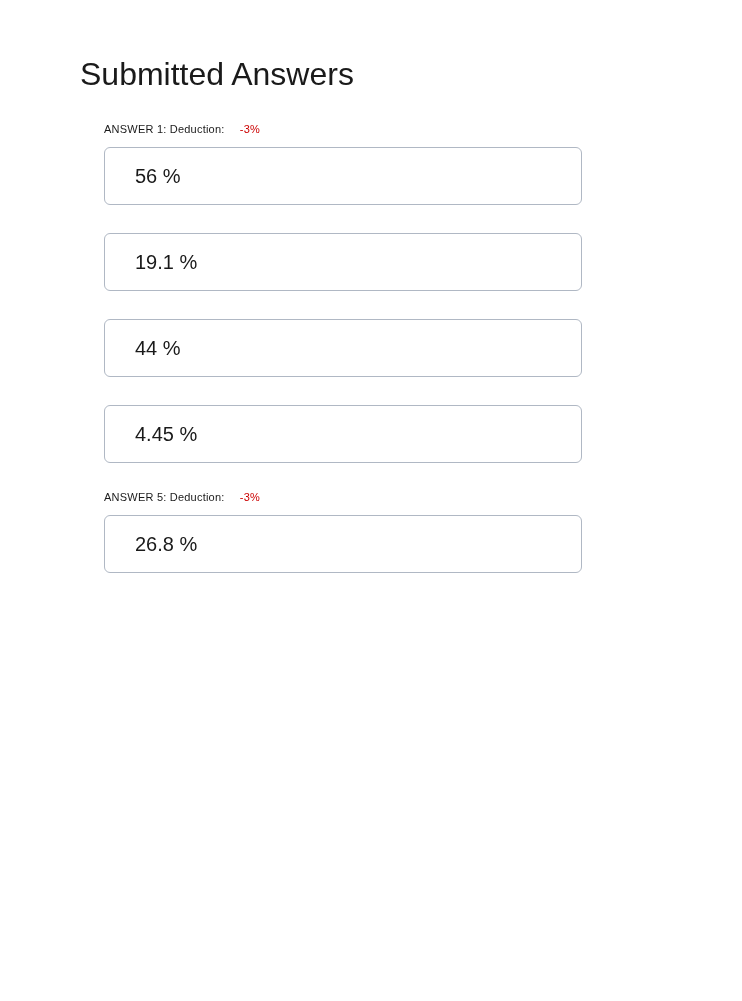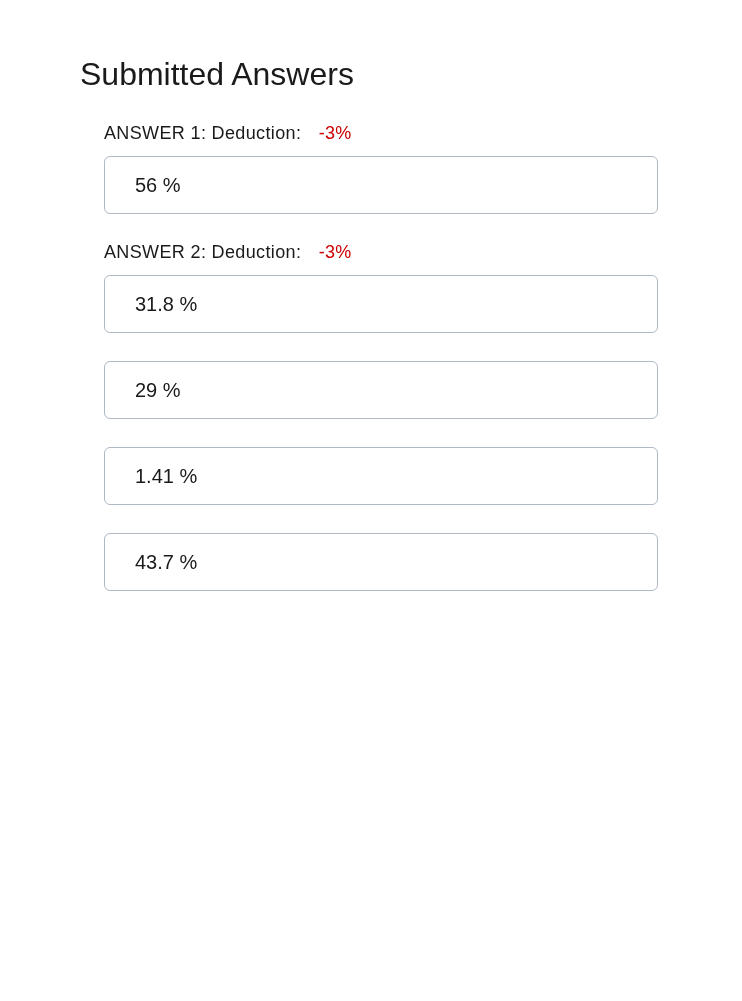--- a/index.html
+++ b/index.html
@@ -21,38 +21,38 @@
       font-weight: 400;
       color: #1a1a1a;
       margin-bottom: 30px;
     }
 
     .answer-block {
       margin-bottom: 28px;
     }
 
     .answer-label {
-      font-size: 18px;
+      font-size: 11px;
       font-weight: 400;
       color: #1a1a1a;
       margin-bottom: 8px;
       letter-spacing: 0.02em;
     }
 
     .answer-label .deduction {
       color: #cc0000;
     }
 
     .answer-box {
       border: 1px solid #b0b8c4;
       border-radius: 6px;
       padding: 1px 18px;
       font-size: 20px;
       color: #1a1a1a;
-      width: 554px;
+      width: 478px;
       min-height: 58px;
       display: flex;
       align-items: center;
     }
 
     .answer-value {
       font-size: 20px;
       color: #1a1a1a;
     }
   </style>
@@ -62,33 +62,33 @@
 <h1 class="page-title">Submitted Answers</h1>
 
 <div id="answers-container">
     <div class="answer-block">
       <div class="answer-label">ANSWER 1: Deduction: <span class="deduction">-3%</span></div>
       <div class="answer-box">
         <span class="answer-value">56  %</span>
       </div>
     </div>
     <div class="answer-block">
-      <div class="answer-label">ANSWER 2: Deduction: <span class="deduction">-3%</span></div>
       <div class="answer-box">
-        <span class="answer-value">31.8  %</span>
+        <span class="answer-value">19.1  %</span>
       </div>
     </div>
     <div class="answer-block">
       <div class="answer-box">
-        <span class="answer-value">29  %</span>
+        <span class="answer-value">44  %</span>
       </div>
     </div>
     <div class="answer-block">
       <div class="answer-box">
-        <span class="answer-value">1.41  %</span>
+        <span class="answer-value">4.45  %</span>
       </div>
     </div>
     <div class="answer-block">
+      <div class="answer-label">ANSWER 5: Deduction: <span class="deduction">-3%</span></div>
       <div class="answer-box">
-        <span class="answer-value">43.7  %</span>
+        <span class="answer-value">26.8  %</span>
       </div>
     </div>
   </div>
 
 </body></html>

